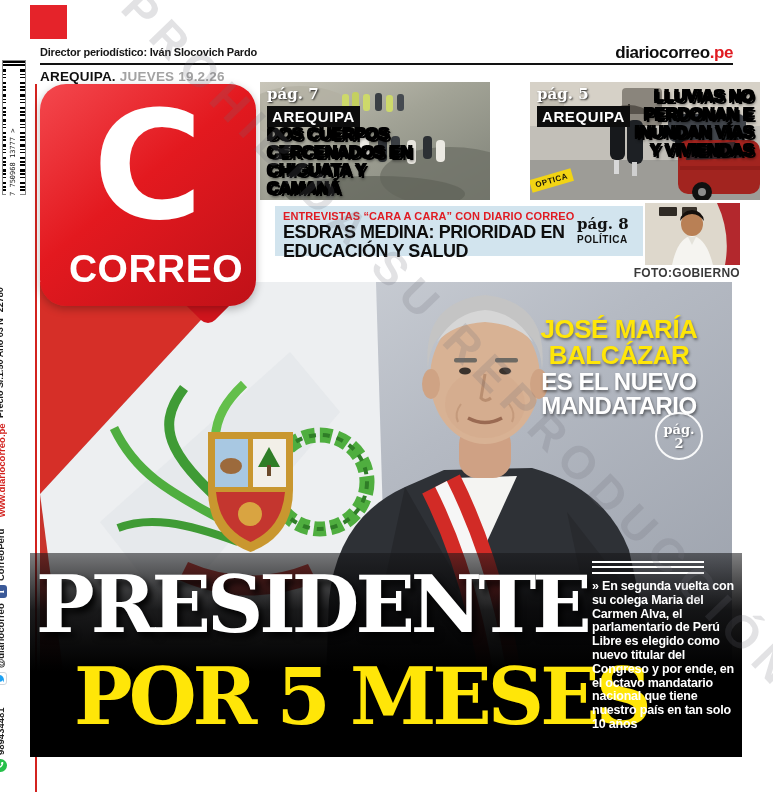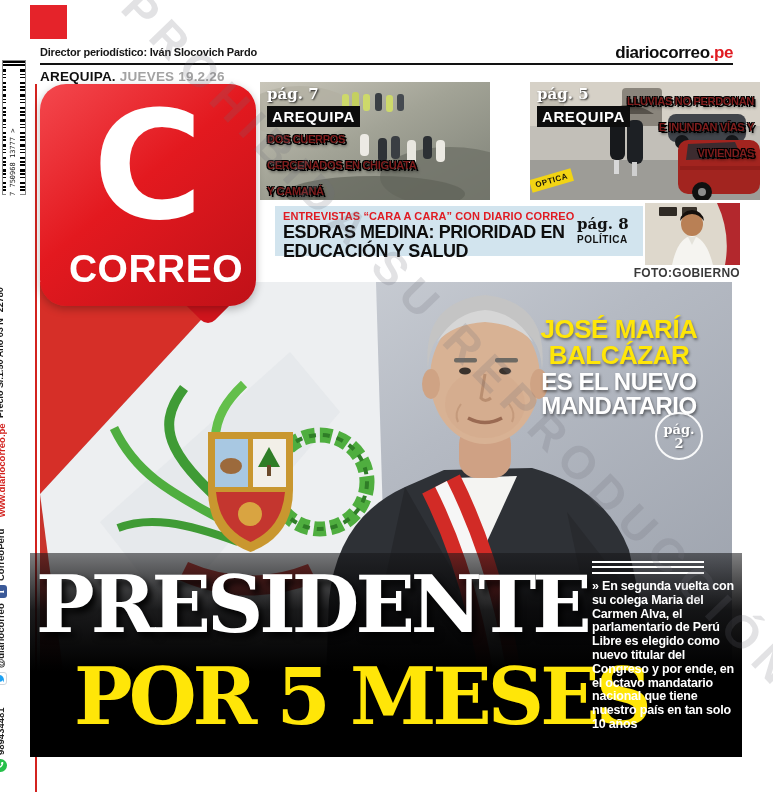--- a/index.html
+++ b/index.html
@@ -45,21 +45,21 @@
      font-size:39px; font-weight:900; color:#fff; letter-spacing:0.5px; }
 
   
   .story { position:absolute; top:82px; width:230px; height:118px; overflow:hidden; background:#9a9a90; }
   .story.s1 { left:260px; } .story.s2 { left:510px;margin-left:20px; }
   .story svg { position:absolute; inset:0; }
   .pageref { position:absolute; left:7px; top:3px; font-family:"DejaVu Serif",serif; font-weight:bold;
      font-size:15px; color:#fff; text-shadow:1px 1px 2px rgba(0,0,0,.85); z-index:3; }
   .seclabel { position:absolute; left:7px; top:24px; background:#0d0d0d; color:#fff; font-size:15px;
      font-weight:bold; letter-spacing:0.6px; padding:2px 5px; z-index:3; }
-  .story-hl { position:absolute; z-index:3; font-weight:900; color:#7f1d1d; font-size:11px; line-height:26px;
+  .story-hl { position:absolute; z-index:3; font-weight:900; color:#000000; font-size:17px; line-height:18px;
      letter-spacing:-0.3px; text-shadow:2px 2px 0 #000,-1px -1px 0 #000,1px -1px 0 #000,-1px 1px 0 #000,2px 3px 3px rgba(0,0,0,.6); }
   .s1 .story-hl { left:7px; top:44px; width:150px; }
   .s2 .story-hl { right:6px; top:6px; width:128px; text-align:right; }
   .optica { position:absolute; left:0px; top:92px; z-index:3; background:#f2d414; color:#17130a;
      font-size:8px; font-weight:900; padding:2px 5px; transform:rotate(-16deg); letter-spacing:0.5px; }
 
   
   .strip { position:absolute; left:275px; top:206px; width:368px; height:50px; background:#d2e4ee; padding:4px 0 0 8px; }
   .strip .kick { font-size:11px; font-weight:900; color:#e01b22; letter-spacing:0.1px; }
   .strip .hl { width:300px; font-size:18.5px; line-height:19px; font-weight:900; color:#0d0d0d; letter-spacing:-0.4px; transform:scaleX(.97); transform-origin:0 0; }

